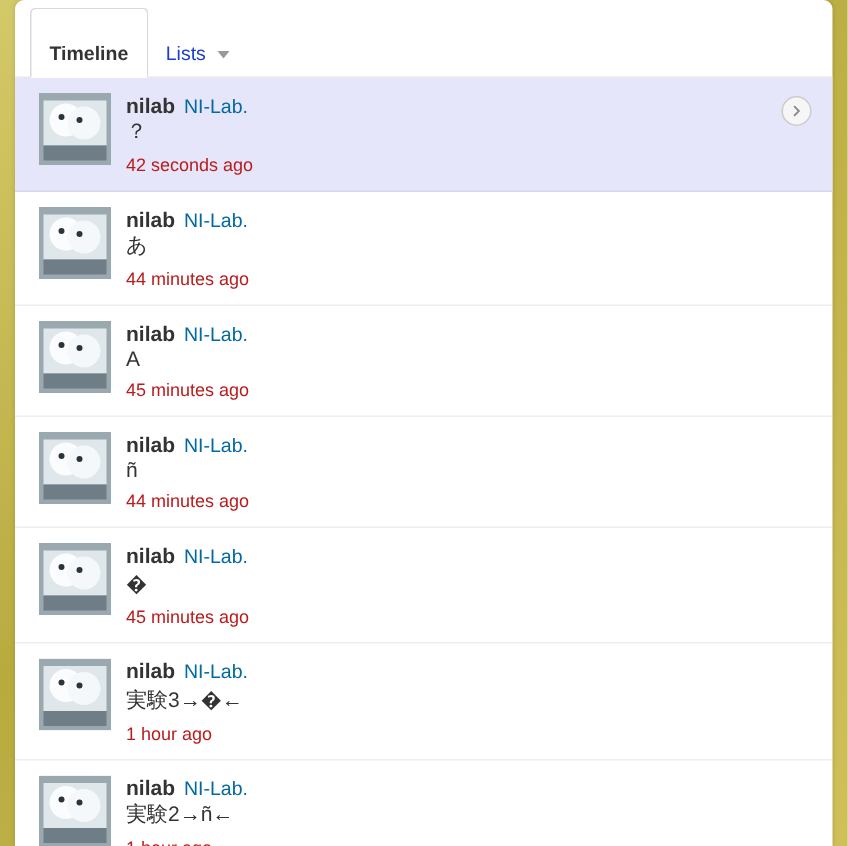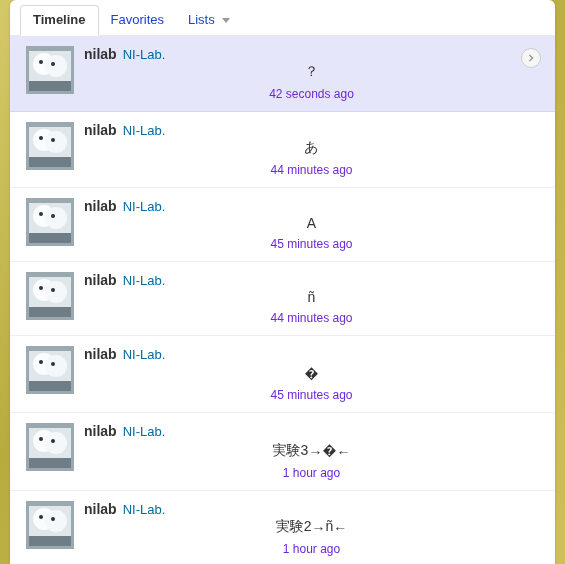--- a/index.html
+++ b/index.html
@@ -1,48 +1,45 @@
 <!DOCTYPE html>
 <html><head>
 <meta charset="utf-8">
 <style>
   * { box-sizing: border-box; margin: 0; padding: 0; }
   body { font-family: Arial, Helvetica, sans-serif; font-size: 13px; background: #bfb34a; width: 565px; height: 564px; overflow: hidden; }
   .page-bg { width: 565px; height: 564px; position: relative; background: linear-gradient(135deg,#d4c968 0%,#b8ab3e 40%,#cfc05a 100%); display:flex; justify-content:center; }
   .panel { background: #fff; width: 545px; margin-top:0; border-radius: 6px 6px 0 0; overflow:hidden; box-shadow:0 0 3px rgba(0,0,0,.15); }
   .tabs { display:flex; align-items:flex-end; border-bottom:1px solid #e8e8e8; padding: 5px 10px 0 10px; gap: 0; }
-  .tab { padding: 6px 12px 8px 12px; font-size: 13px; color:#1c3fcf; cursor:pointer; }
+  .tab { padding: 22px 12px 8px 12px; font-size: 13px; color:#1c3fcf; cursor:pointer; }
   .tab.active { color:#333; font-weight:bold; border:1px solid #d9d9d9; border-bottom:1px solid #fff; border-radius:4px 4px 0 0; margin-bottom:-1px; background:#fff; }
   .tab .caret { display:inline-block; margin-left:4px; width:0; height:0; border-left:4px solid transparent; border-right:4px solid transparent; border-top:5px solid #999; vertical-align:middle; }
   .stream { }
-  .tweet { display:flex; padding: 10px 16px 10px 16px; border-bottom:1px solid #eceef0; position:relative;text-align:center; }
+  .tweet { display:flex; padding: 10px 16px 10px 16px; border-bottom:1px solid #eceef0; position:relative; }
   .tweet.hl { background:#e5e6f9; border-bottom:1px solid #d6d7ee; }
   .avatar { width:48px; height:48px; flex:0 0 48px; margin-right:10px; position:relative; overflow:hidden; }
   .avatar svg { width:48px; height:48px; display:block; }
   .body-col { flex:1; min-width:0; }
   .row-top { display:flex; align-items:baseline; gap:6px; }
   .uname { font-weight:bold; color:#333; font-size:14px; }
   .fullname { color:#0369a1; font-size:13px; }
   .text { color:#333; font-size:14px; margin-top:1px; word-break:break-word; }
-  .time { color:#6d28d9; font-size:12px; margin-top:6px; }
+  .time { color:#b91c1c; font-size:12px; margin-top:6px; }
   .chev-btn { position:absolute; right:14px; top:12px; width:20px; height:20px; border:1px solid #ccc; border-radius:10px; background:#f6f6f6; display:flex; align-items:center; justify-content:center; cursor:pointer; }
   .chev-btn svg { width:8px; height:8px; }
 </style>
 </head>
 <body>
 
 <div class="page-bg">
   <div class="panel">
 
     <div class="tabs">
       <div class="tab active">
         <span>Timeline</span>
-      </div>
-      <div class="tab">
-        <span>Favorites</span>
       </div>
       <div class="tab">
         <span>Lists</span>
         <span class="caret"></span>
       </div>
     </div>
 
     <div class="stream">
 
       <div class="tweet hl">

